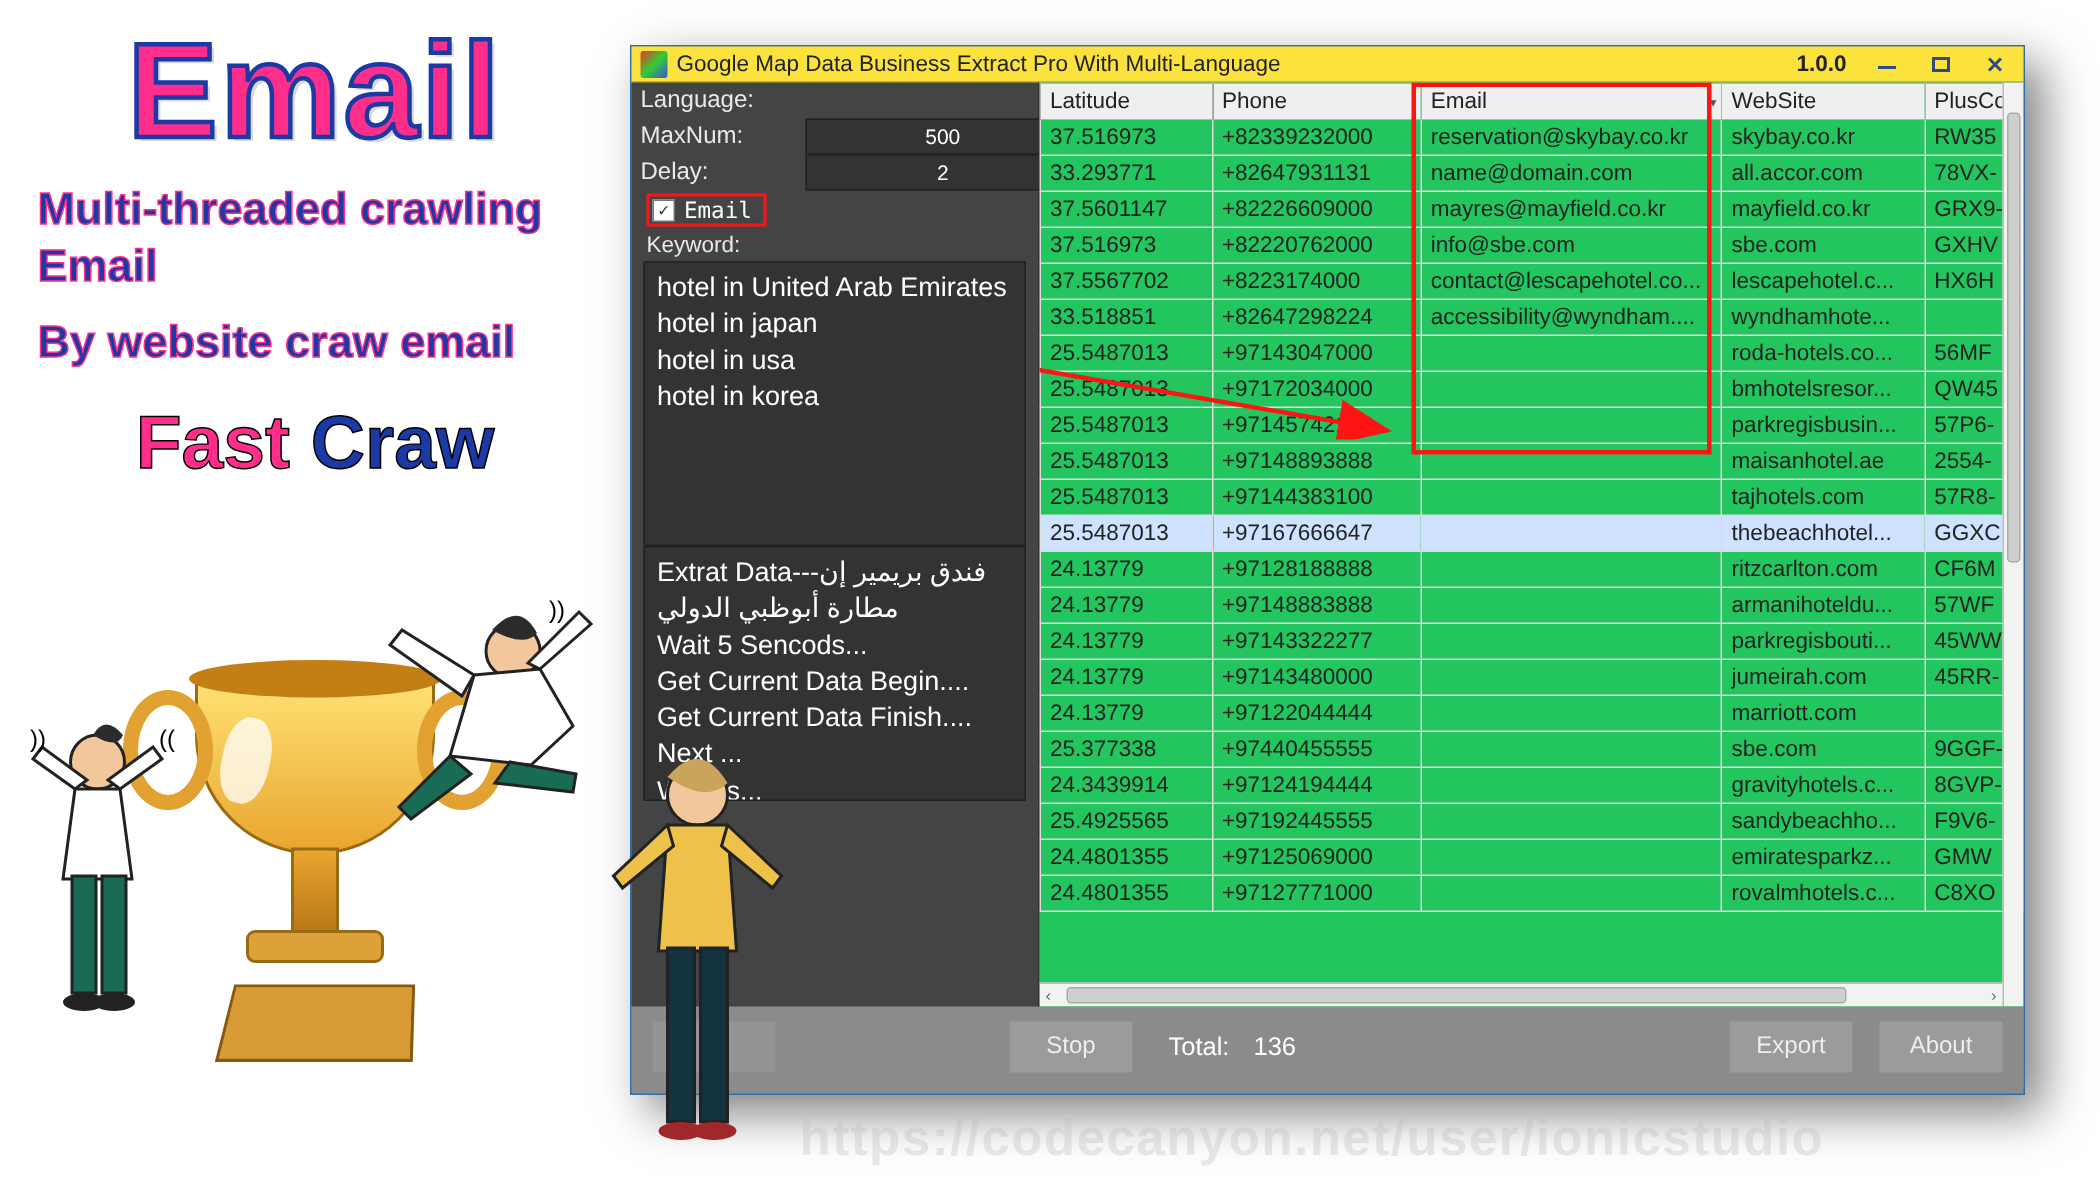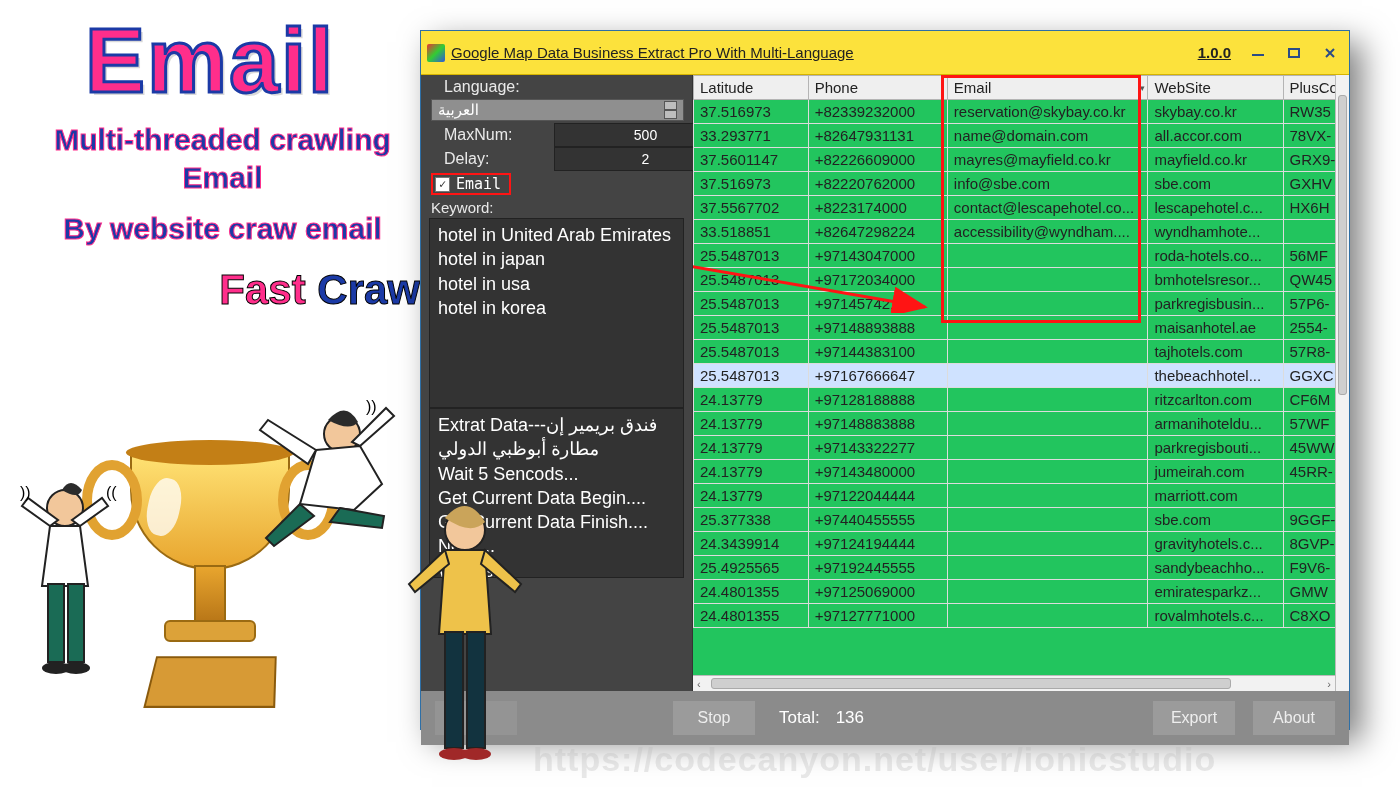--- a/index.html
+++ b/index.html
@@ -15,25 +15,25 @@
     background: #fff;
   }
   .promo h1.big {
     font-size: 90px; font-weight: 900; letter-spacing: 2px;
     color: #ff2e8b; -webkit-text-stroke: 3px #1b3aa6;
     text-align: center; margin-top: 10px;
     text-shadow: 3px 3px 0 rgba(0,0,0,.15);
   }
   .promo .line {
     font-size: 30px; font-weight: 700; color: #1b3aa6;
-    -webkit-text-stroke: 1px #ff2e8b; text-align: center;
+    -webkit-text-stroke: 1px #ff2e8b; text-align: left;
     margin: 8px 0 0 25px; line-height: 1.25;
   }
   .promo .fast {
-    font-size: 42px; font-weight: 900; text-align: right;
+    font-size: 50px; font-weight: 900; text-align: center;
     margin-top: 18px; -webkit-text-stroke: 1px #000;
   }
   .promo .fast .f1 { color: #ff2e8b; }
   .promo .fast .f2 { color: #1b3aa6; }
   .trophy {
     position: absolute; left: 80px; top: 430px; width: 260px; height: 320px;
   }
   .cup   { position:absolute; left:50px; top:20px; width:160px; height:200px; }
   .cup .bowl {
     width:160px; height:120px; background:linear-gradient(180deg,#ffe375,#e8a52e);
@@ -62,38 +62,38 @@
   .p2 { left:250px; top:400px; width:150px;}
   .p3 { left:400px; top:500px; width:130px; z-index:30;}
 
   
   .appwin {
     position: absolute; left: 420px; top: 30px; width: 930px; height: 700px;
     background: #8b8b8b; border: 1px solid #2e6fa6;
     box-shadow: 12px 12px 30px rgba(0,0,0,.5);
   }
   .titlebar {
-    height: 44px; background: #fce23c; display:flex; align-items:center;
+    height: 24px; background: #fce23c; display:flex; align-items:center;
     padding: 0 6px; font-size: 15px; color:#222; font-weight:500;
-    border-bottom:1px solid #d6b400; justify-content:space-between;text-decoration:underline;
+    border-bottom:1px solid #d6b400; justify-content:space-between;
   }
   .titlebar .left { display:flex; align-items:center; gap:6px;}
   .titlebar .icon { width:18px; height:18px;
     background:linear-gradient(135deg,#e33,#3c3,#35d); border-radius:2px;}
   .titlebar .right { display:flex; align-items:center; gap:10px; font-weight:700;}
   .titlebar .ver { font-size:15px; margin-right:4px;}
   .winbtn { width:26px; height:18px; display:flex; align-items:center; justify-content:center;
     color:#437; font-weight:bold; cursor:default;}
   .winbtn svg{stroke:#2b4c86;fill:none;stroke-width:2;}
 
   .body { display:flex; height: calc(100% - 28px - 54px); }
   
   .side { width:272px; background:#444; color:#fff; display:flex; flex-direction:column;
     font-size:15px; border-right:1px solid #333;}
-  .side .row { display:flex; align-items:center; padding:2px 8px 2px 23px; height:24px;}
+  .side .row { display:flex; align-items:center; padding:2px 8px 2px 6px; height:24px;}
   .side .lab { flex:0 0 110px; color:#e9e9e9; font-size:16px;}
   .side input.num {
     flex:1; height:24px; background:#333; color:#fff; border:1px solid #222;
     text-align:center; font-size:14px;
   }
   .spin { display:flex; flex-direction:column; margin-left:2px;}
   .spin div{width:14px;height:9px;background:#bdbdbd;border:1px solid #555;font-size:7px;
     line-height:7px;text-align:center;color:#333;}
   .langsel {
     margin: 0 8px 2px 10px; height:22px; background:#8f8f8f;color:#fff;
@@ -259,27 +259,20 @@
         </span>
     </div>
   </div>
 
   <div class="body">
 
     <div class="side">
       <div class="row">
           <span class="lab">Language:</span>
         </div>
-      <div class="langsel">
-        <span>العربية</span>
-        <span class="dd">
-            <div></div>
-            <div></div>
-          </span>
-      </div>
       <div class="row">
         <span class="lab">MaxNum:</span>
         <input class="num" value="500" style="">
         <span class="spin">
             <div>▲</div>
             <div>▼</div>
           </span>
       </div>
       <div class="row">
         <span class="lab">Delay:</span>

